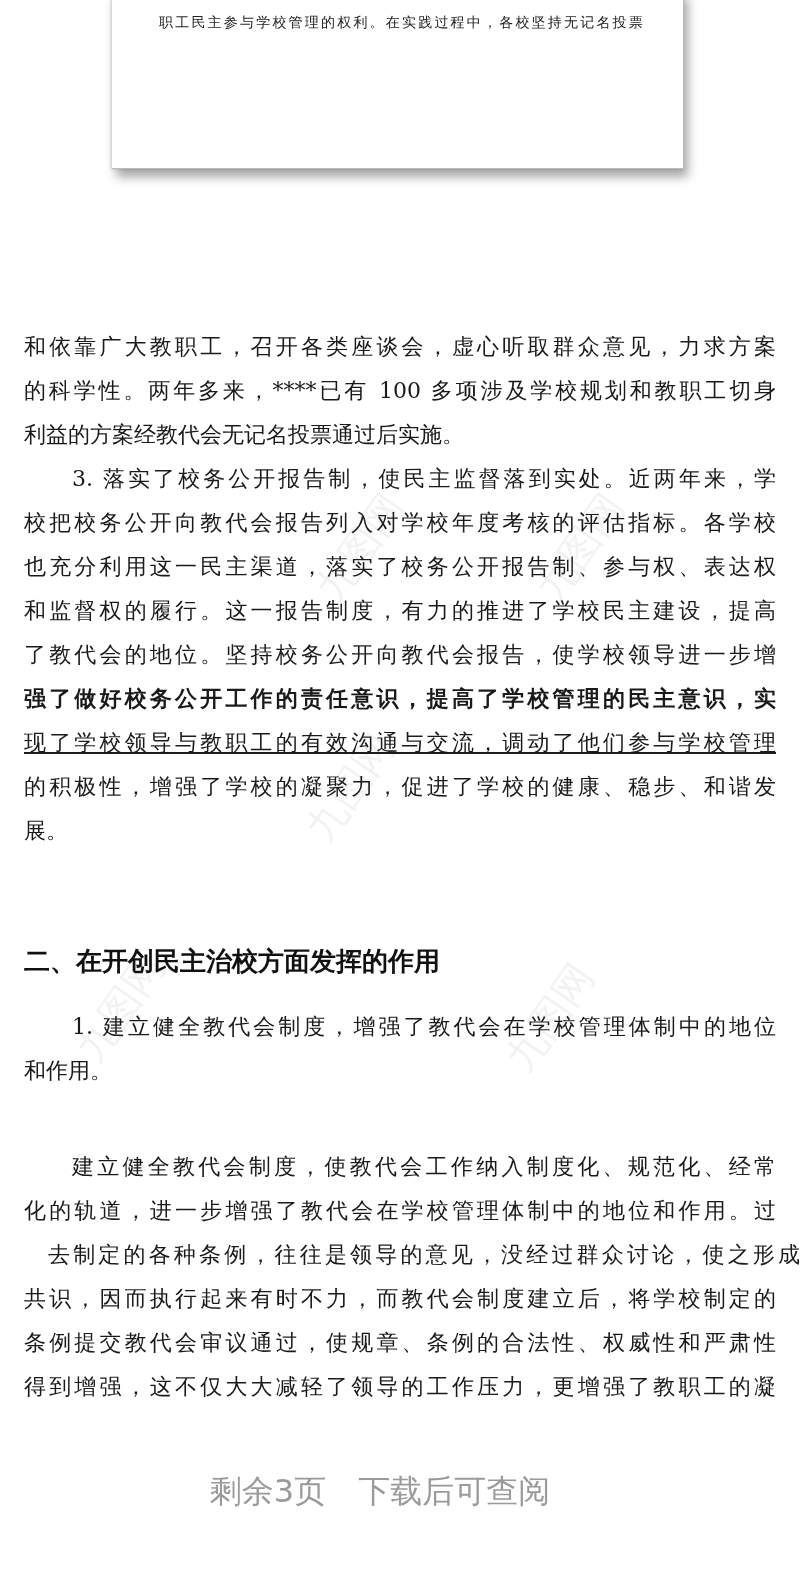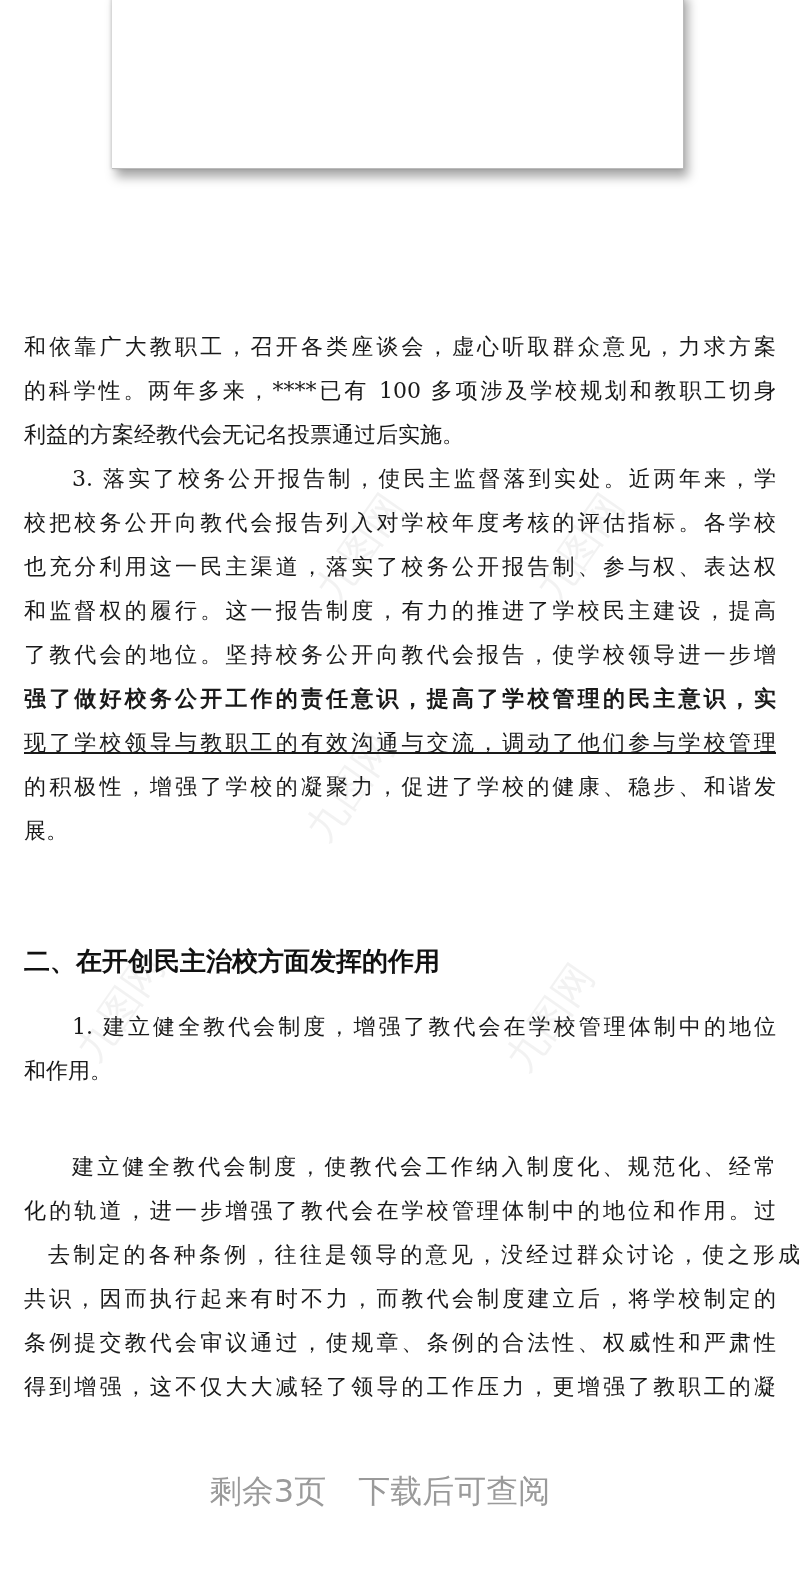--- a/index.html
+++ b/index.html
@@ -18,20 +18,21 @@
   .footer { position:absolute; left:0; width:760px; top:1470px; text-align:center;
             font-family:"DejaVu Sans","Liberation Sans",sans-serif; font-size:32px; color:#9a9a9a; }
   .footer span { margin:0 16px; }
   .watermark { position:absolute; font-family:"DejaVu Sans",sans-serif; font-size:40px; color:rgba(0,0,0,0.05);
                transform:rotate(-55deg); pointer-events:none; white-space:nowrap; }
 </style>
 </head>
 <body>
 
 <div class="card">
+  <div class="card-line" style="top:24px;">职工民主参与学校管理的权利。在实践过程中，各校坚持无记名投票</div>
 </div>
 
 <div class="watermark" style="left:300px; top:520px;">九图网</div>
 <div class="watermark" style="left:520px; top:520px;">九图网</div>
 <div class="watermark" style="left:290px; top:760px;">九图网</div>
 <div class="watermark" style="left:60px; top:980px;">九图网</div>
 <div class="watermark" style="left:490px; top:990px;">九图网</div>
 
 <div>
   <div class="body-line" style="top:332px;">和依靠广大教职工，召开各类座谈会，虚心听取群众意见，力求方案</div>

